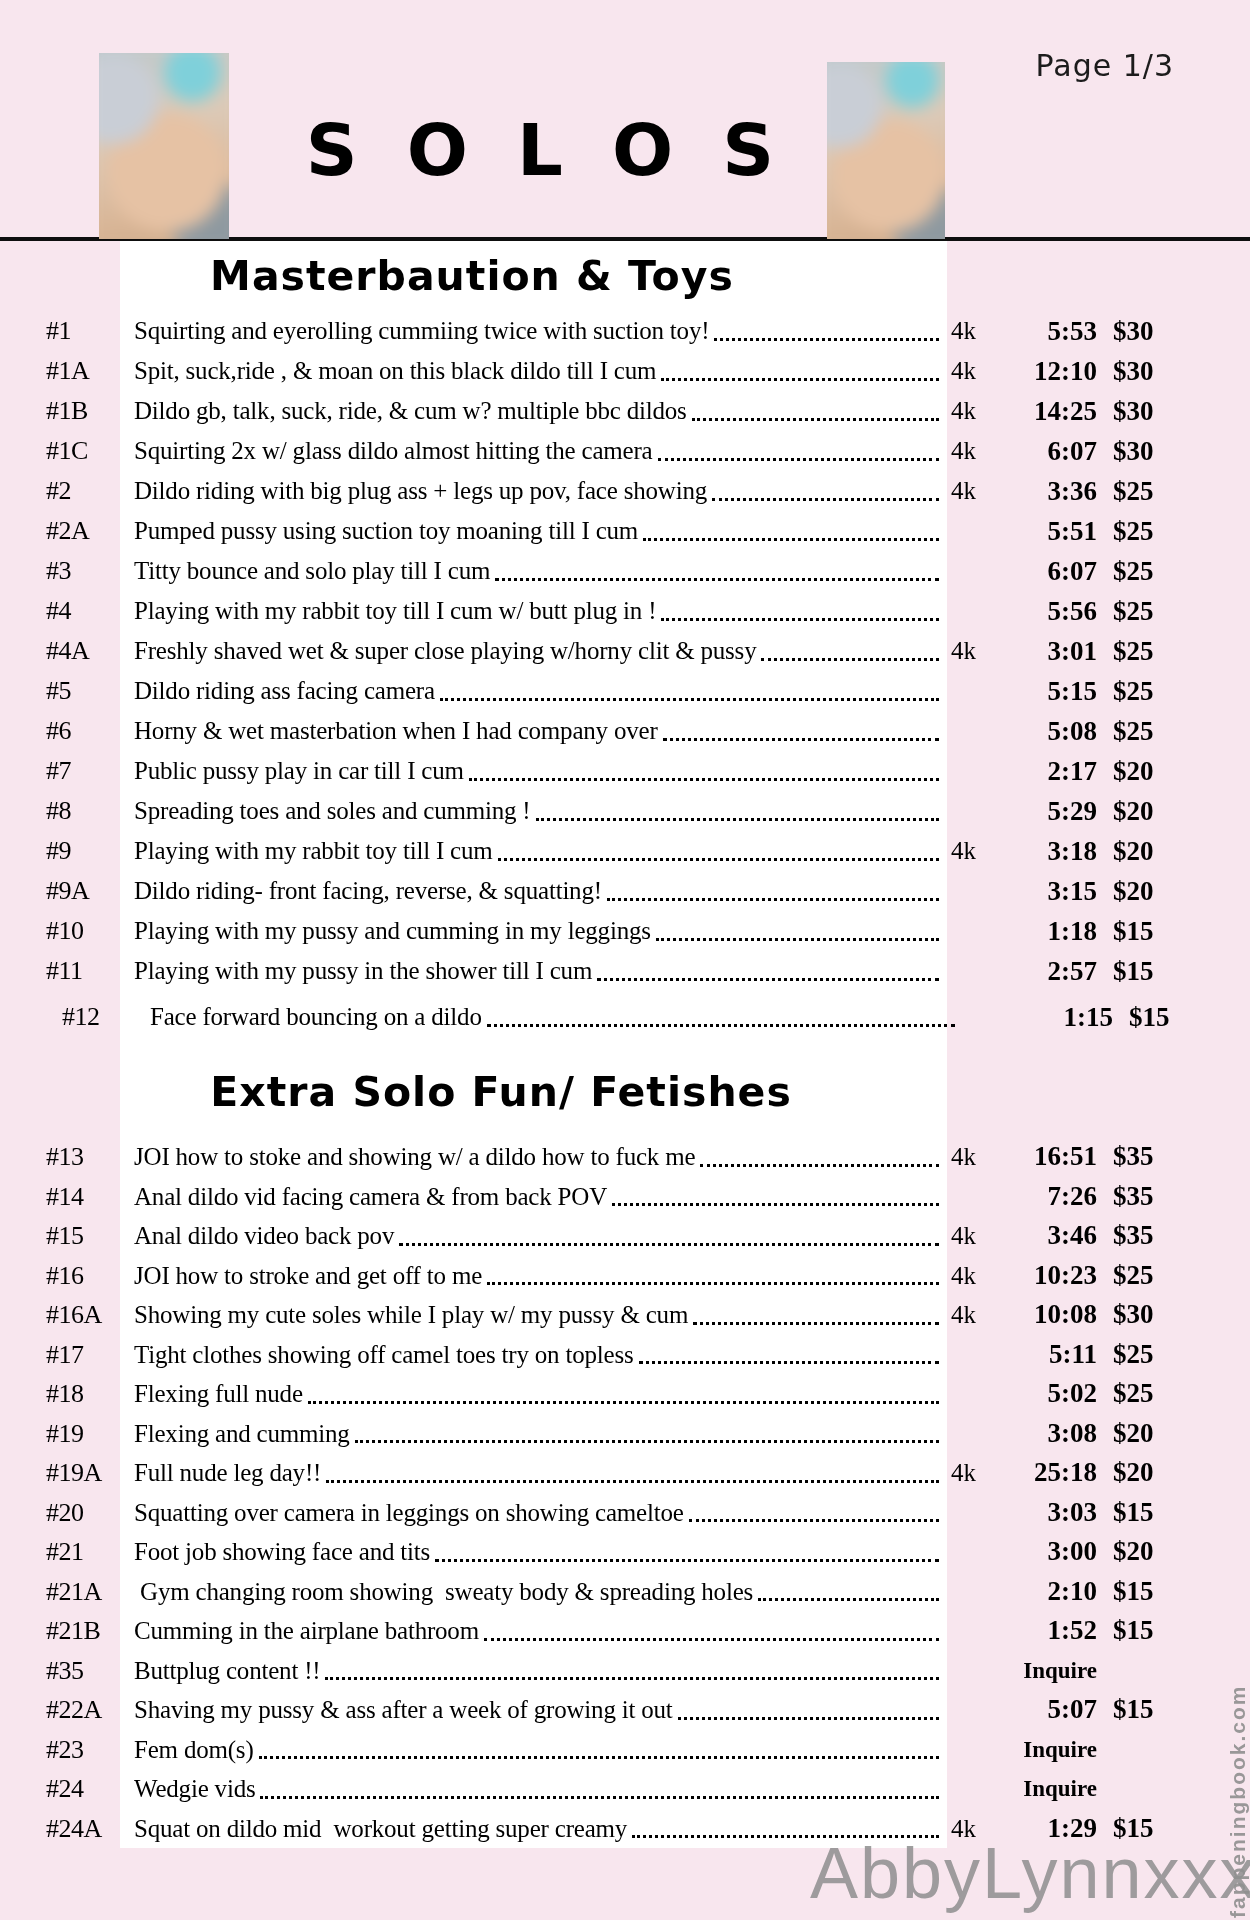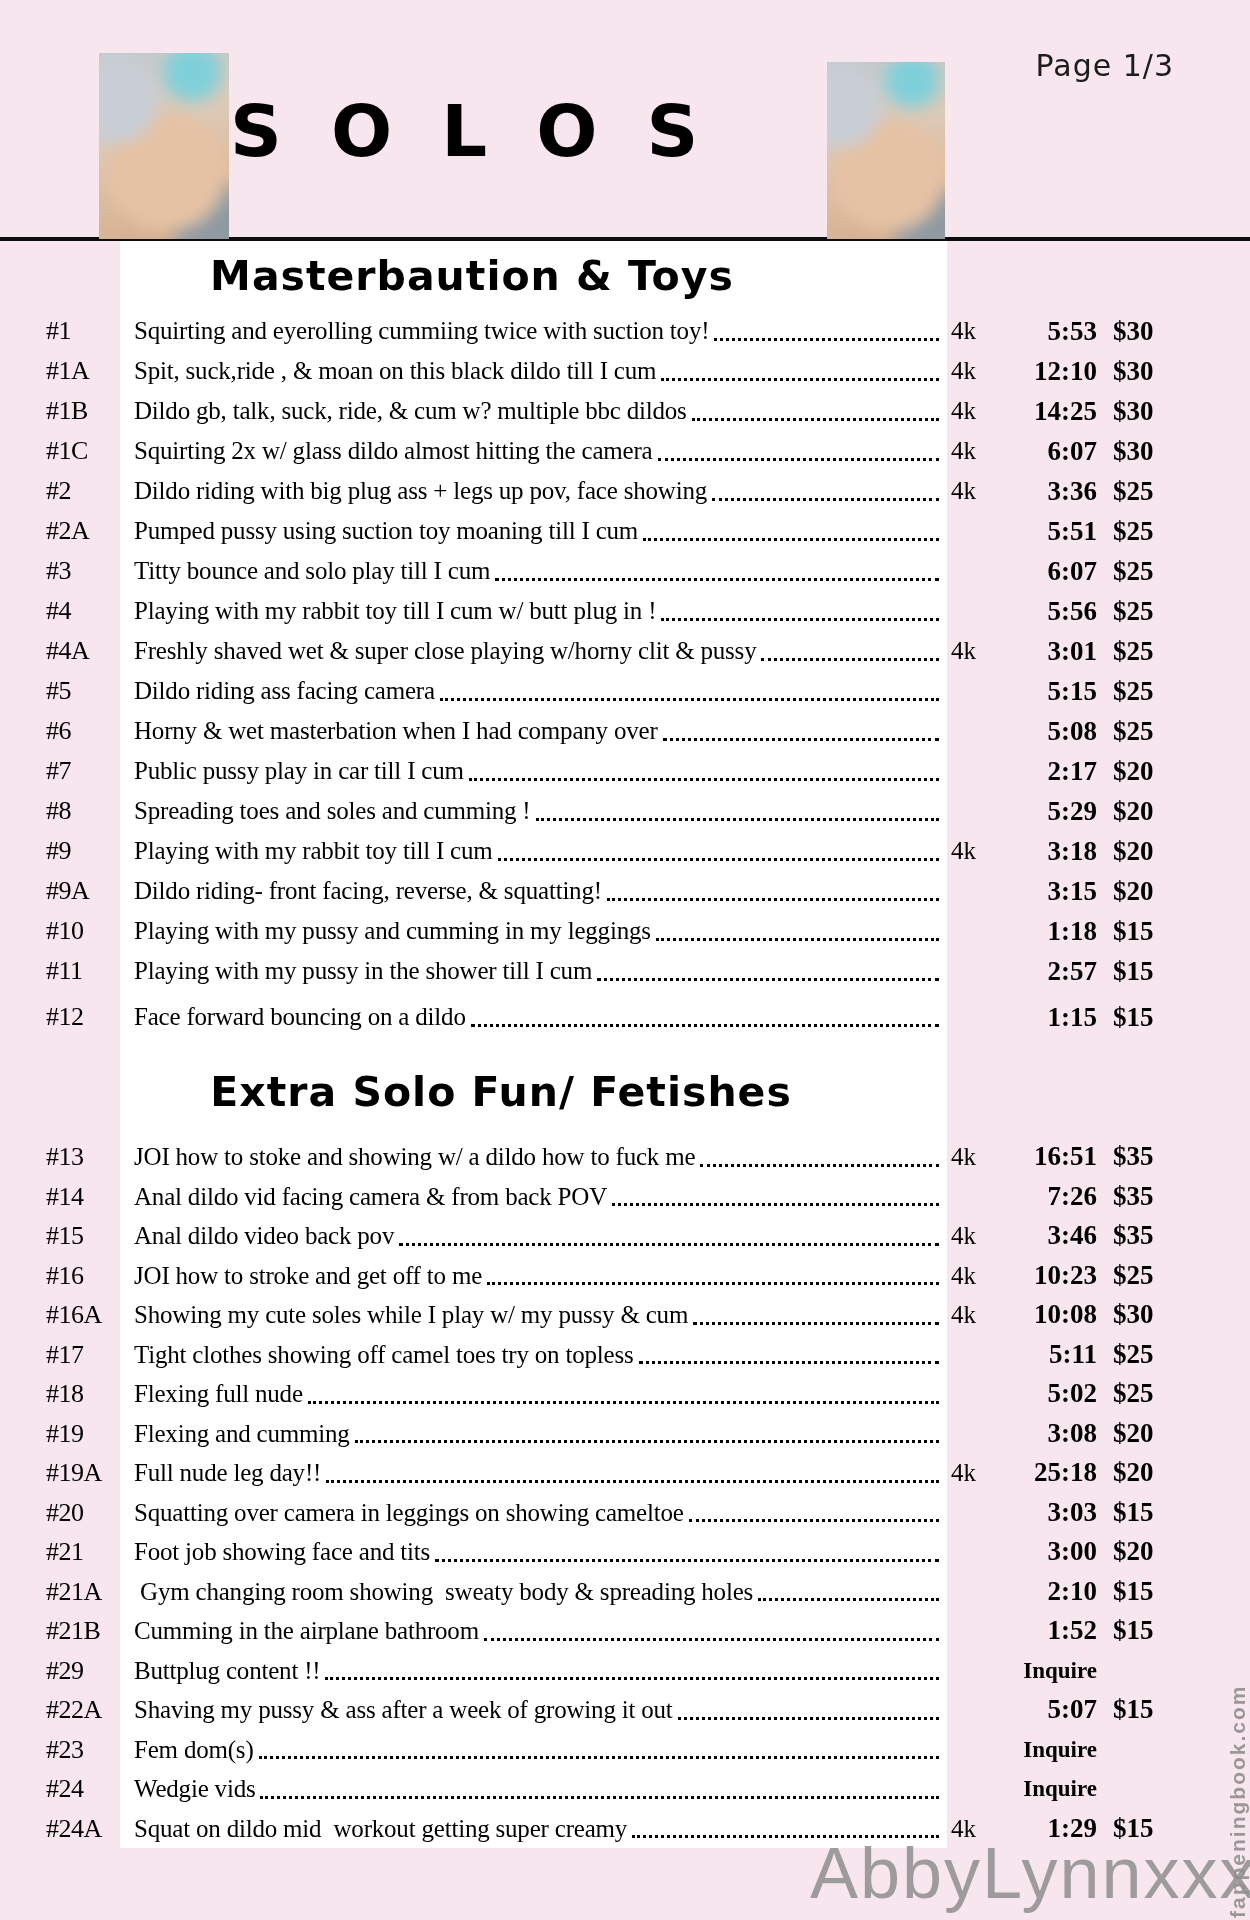--- a/index.html
+++ b/index.html
@@ -21,23 +21,23 @@
     content:"";position:absolute;inset:-14px;
     background:
       radial-gradient(circle at 68% 16%, #7fd0da 0 13%, transparent 14%),
       radial-gradient(circle at 18% 28%, #c9ced6 0 22%, transparent 23%),
       radial-gradient(circle at 52% 62%, #e6c2a4 0 38%, transparent 39%),
       radial-gradient(circle at 80% 85%, #8e99a0 0 18%, transparent 19%),
       linear-gradient(165deg,#b9c8cf 0%,#dccab8 40%,#d9b697 75%,#c9a685 100%);
     filter:blur(8px);
   }
   h1.title{
-    position:absolute;left:230px;top:89px;width:600px;margin:0;
-    font-family:"DejaVu Sans",sans-serif;
-    font-weight:bold;font-size:72px;letter-spacing:12px;z-index:1;white-space:pre;
+    position:absolute;left:230px;top:108px;width:600px;margin:0;
+    text-align:center;font-family:"DejaVu Sans",sans-serif;
+    font-weight:bold;font-size:72px;letter-spacing:12px;z-index:1;white-space:pre;padding-left:16px;
   }
   .page-num{
     position:absolute;right:76px;top:48px;
     font-family:"DejaVu Sans",sans-serif;font-size:30px;letter-spacing:1px;color:#1c1c1c;
   }
   .rule{position:absolute;left:0;top:237px;width:100%;height:4px;background:var(--ink);z-index:1;}
   .white-col{position:absolute;left:120px;top:241px;width:827px;height:1607px;background:#ffffff;}
   
   main{position:absolute;top:241px;left:0;width:1250px;z-index:1;}
   h2.sec-title{
@@ -249,21 +249,21 @@
           <div class="row">
             <span class="num">#11</span>
             <span class="descwrap">
               <span class="desc">Playing with my pussy in the shower till I cum</span>
               <span class="leader"></span>
             </span>
             <span class="q"></span>
             <span class="time">2:57</span>
             <span class="price">$15</span>
           </div>
-          <div class="row" style="margin-top: 6px;">
+          <div class="row" style="margin-top: 6px; padding-left: 16px;">
             <span class="num">#12</span>
             <span class="descwrap">
               <span class="desc">Face forward bouncing on a dildo</span>
               <span class="leader"></span>
             </span>
             <span class="q"></span>
             <span class="time">1:15</span>
             <span class="price">$15</span>
           </div>
         </div>
@@ -395,21 +395,21 @@
             <span class="num">#21B</span>
             <span class="descwrap">
               <span class="desc">Cumming in the airplane bathroom</span>
               <span class="leader"></span>
             </span>
             <span class="q"></span>
             <span class="time">1:52</span>
             <span class="price">$15</span>
           </div>
           <div class="row">
-            <span class="num">#29</span>
+            <span class="num">#35</span>
             <span class="descwrap">
               <span class="desc">Buttplug content !!</span>
               <span class="leader"></span>
             </span>
             <span class="q"></span>
             <span class="time inquire">Inquire</span>
             <span class="price"></span>
           </div>
           <div class="row">
             <span class="num">#22A</span>

